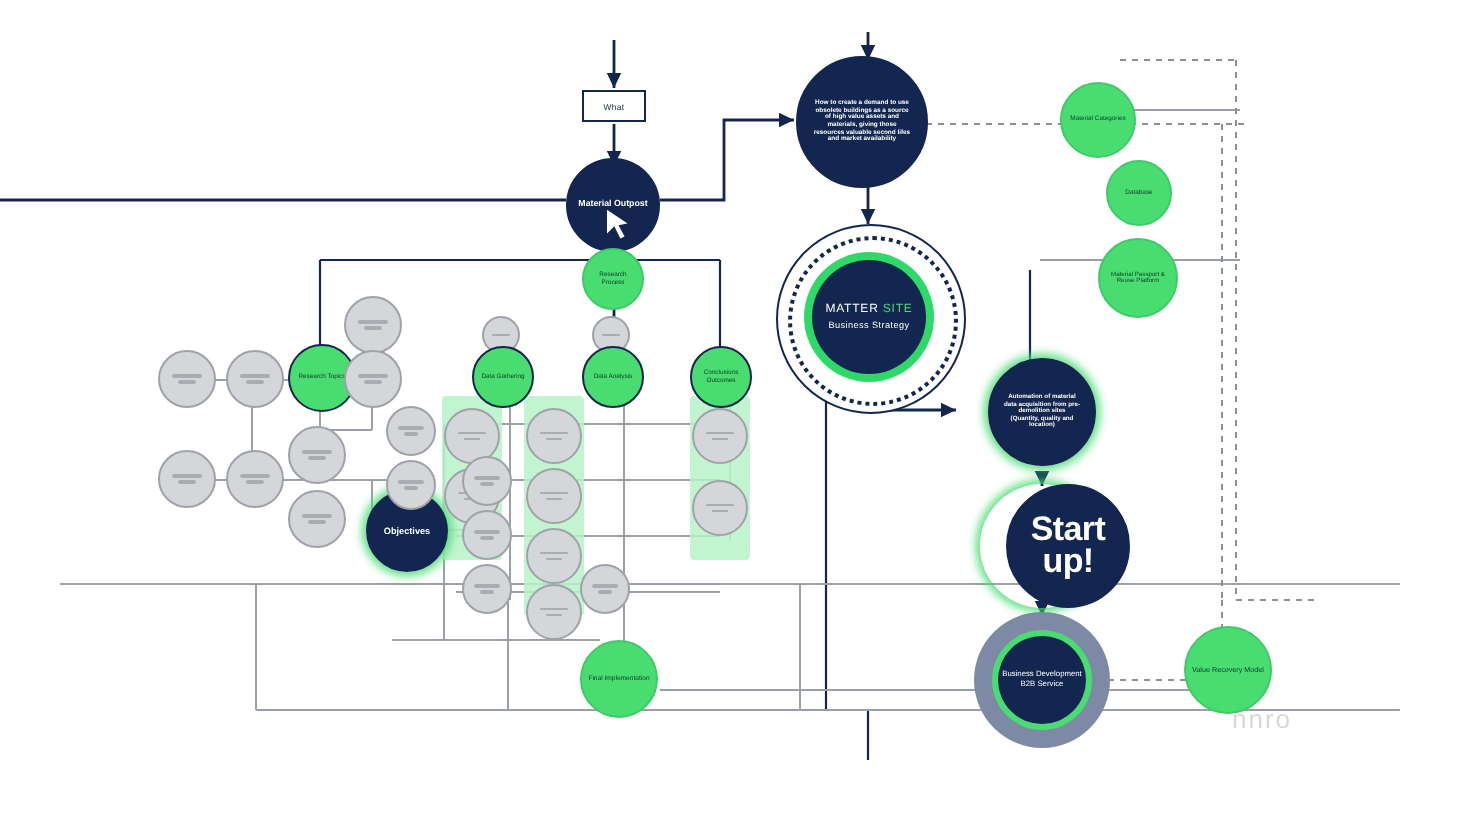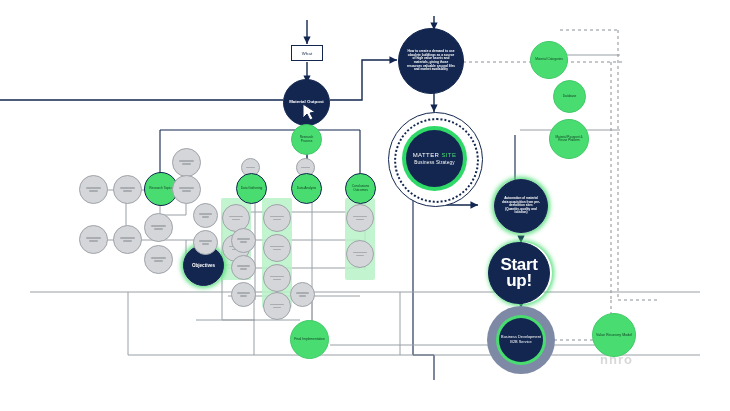--- a/index.html
+++ b/index.html
@@ -287,21 +287,21 @@
     </div>
     <div class="sub">Business Strategy</div>
   </div>
 
   <div class="halo" style="left:494px; top:179px; width:54px; height:54px;"></div>
   <div class="node node-navy" style="left:494px; top:179px; width:54px; height:54px; font-size:3.1px; font-weight:bold; padding:7px;">
     <span>Automation of material data acquisition from pre-demolition sites (Quantity, quality and location)</span>
   </div>
 
   <div class="halo" style="left:490px; top:242px; width:62px; height:62px;"></div>
-  <div class="node node-navy startup" style="left:488px; top:242px; width:62px; height:62px; flex-direction:column;">
+  <div class="node node-navy startup" style="left:503px; top:242px; width:62px; height:62px; flex-direction:column;">
     <span>Start</span>
     <span>up!</span>
   </div>
 
   <div class="b2b-outer" style="left:487px; top:306px; width:68px; height:68px;"></div>
   <div class="b2b-mid" style="left:496px; top:315px; width:50px; height:50px;"></div>
   <div class="b2b-core" style="left:499px; top:318px; width:44px; height:44px;">
     <span>Business Development B2B Service</span>
   </div>
 
@@ -481,15 +481,15 @@
     <span class="ph">
         <i></i>
         <i class="s"></i>
       </span>
   </div>
 
   <div class="node node-green-plain" style="left:290px; top:320px; width:39px; height:39px; font-size:3.3px;">
     <span>Final Implementation</span>
   </div>
 
-  <div class="wm" style="left:600px; top:352px;font-weight:bold;">nnro</div>
+  <div class="wm" style="left:616px; top:352px;">nnro</div>
 
 </div>
 
 </body></html>

